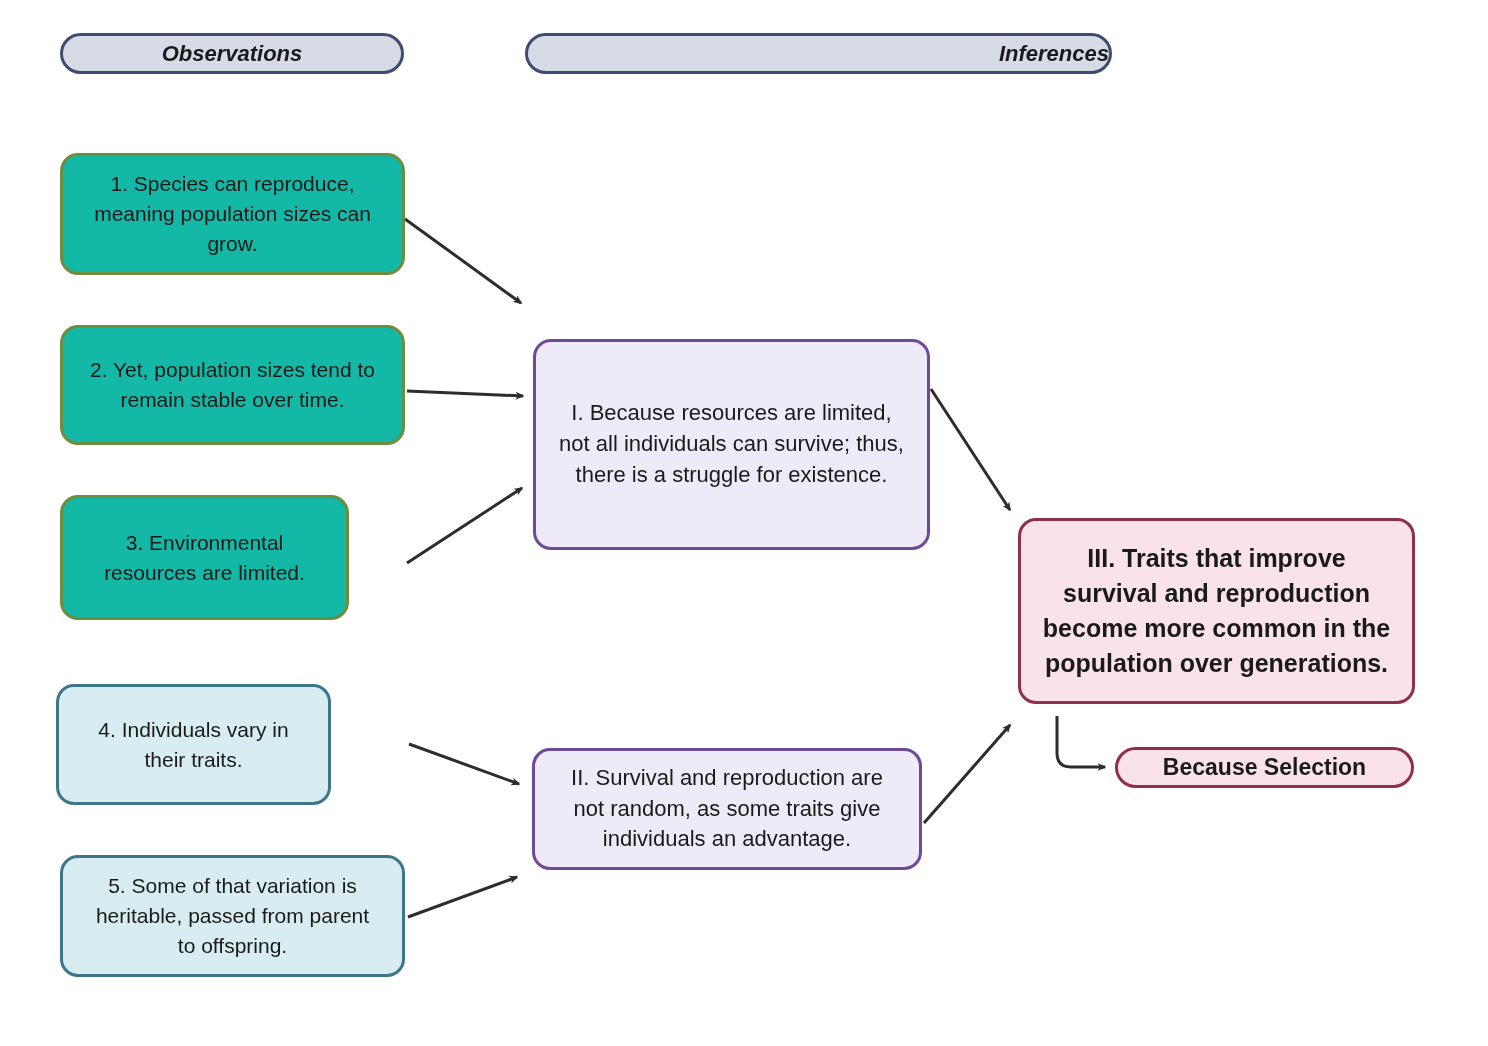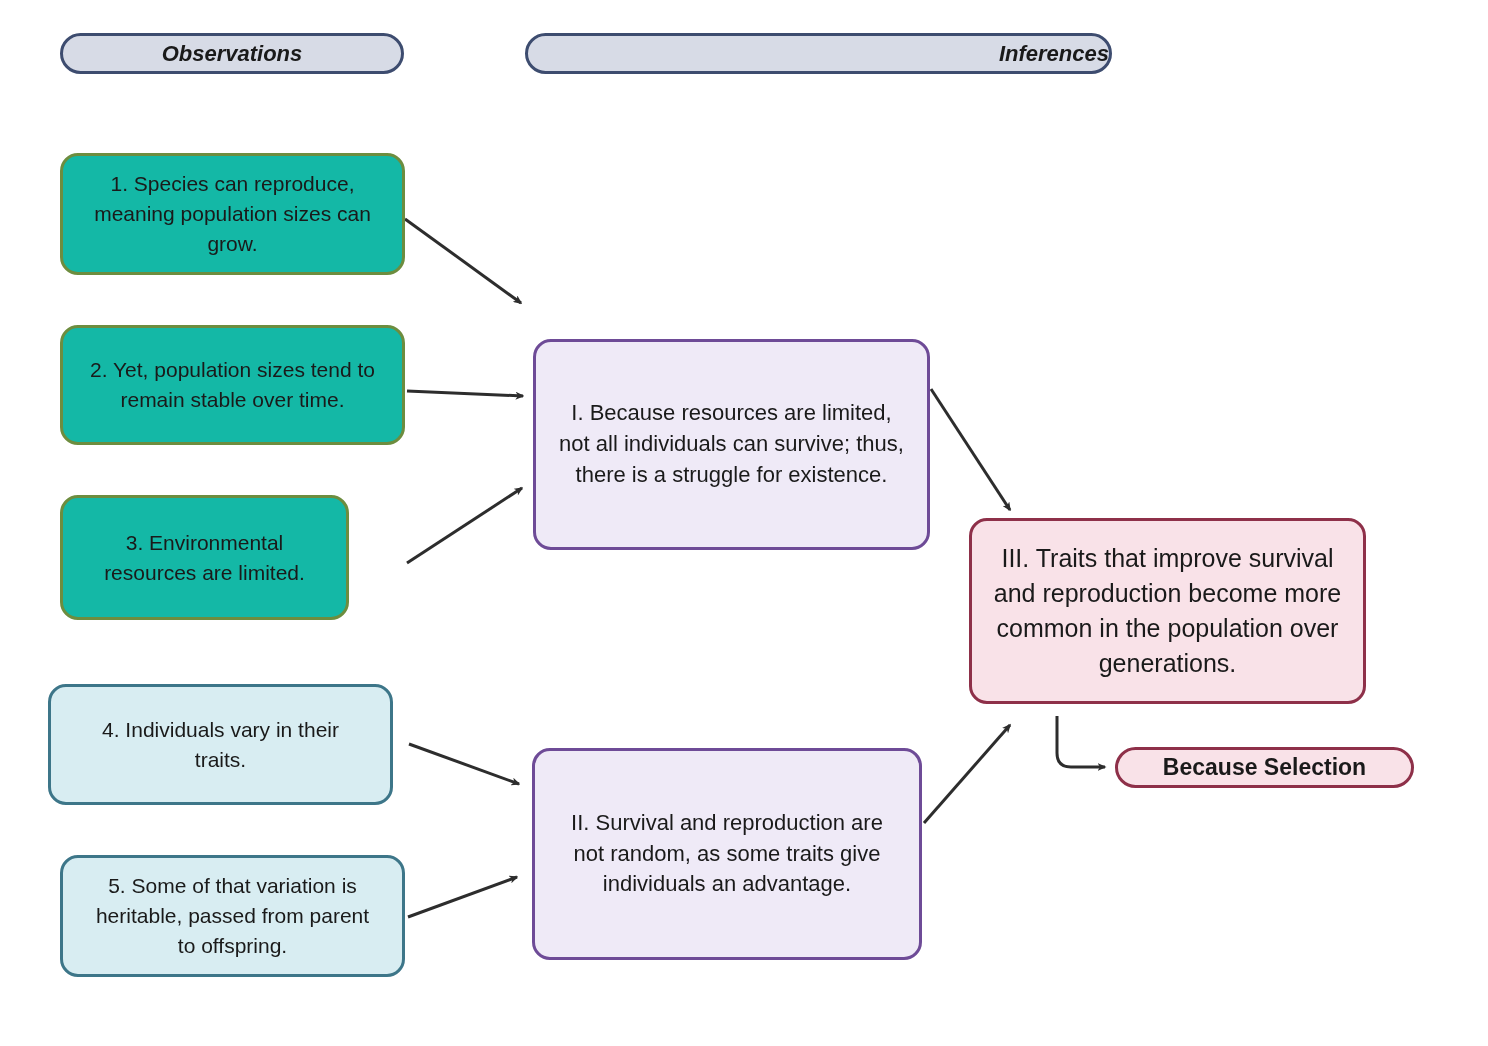--- a/index.html
+++ b/index.html
@@ -108,35 +108,35 @@
   <div class="node obs-growth" style="left:60px; top:153px; width:345px; height:122px;">
     <span>1. Species can reproduce, meaning population sizes can grow.</span>
   </div>
   <div class="node obs-growth" style="left:60px; top:325px; width:345px; height:120px;">
     <span>2. Yet, population sizes tend to remain stable over time.</span>
   </div>
   <div class="node obs-growth" style="left:60px; top:495px; width:289px; height:125px;align-items:center;">
     <span>3. Environmental resources are limited.</span>
   </div>
 
-  <div class="node obs-variation" style="left:48px; top:684px; width:345px; height:121px;">
+  <div class="node obs-variation" style="left:56px; top:684px; width:275px; height:121px;">
     <span>4. Individuals vary in their traits.</span>
   </div>
   <div class="node obs-variation" style="left:60px; top:855px; width:345px; height:122px;">
     <span>5. Some of that variation is heritable, passed from parent to offspring.</span>
   </div>
 
   <div class="node inference" style="left:533px; top:310px; width:397px; height:211px;margin-top:29px;">
     <span>I. Because resources are limited, not all individuals can survive; thus, there is a struggle for existence.</span>
   </div>
-  <div class="node inference" style="left:532px; top:748px; width:390px; height:212px;">
+  <div class="node inference" style="left:532px; top:748px; width:390px; height:122px;">
     <span>II. Survival and reproduction are not random, as some traits give individuals an advantage.</span>
   </div>
 
-  <div class="node outcome" style="left:969px; top:518px; width:397px; height:186px;">
+  <div class="node outcome" style="left:1018px; top:518px; width:397px; height:186px;font-weight:bold;">
     <span>III. Traits that improve survival and reproduction become more common in the population over generations.</span>
   </div>
 
   <div class="node outcome-pill" style="left:1115px; top:747px; width:299px; height:41px;">
     <span>Because Selection</span>
   </div>
 
 </div>
 
 </body></html>

